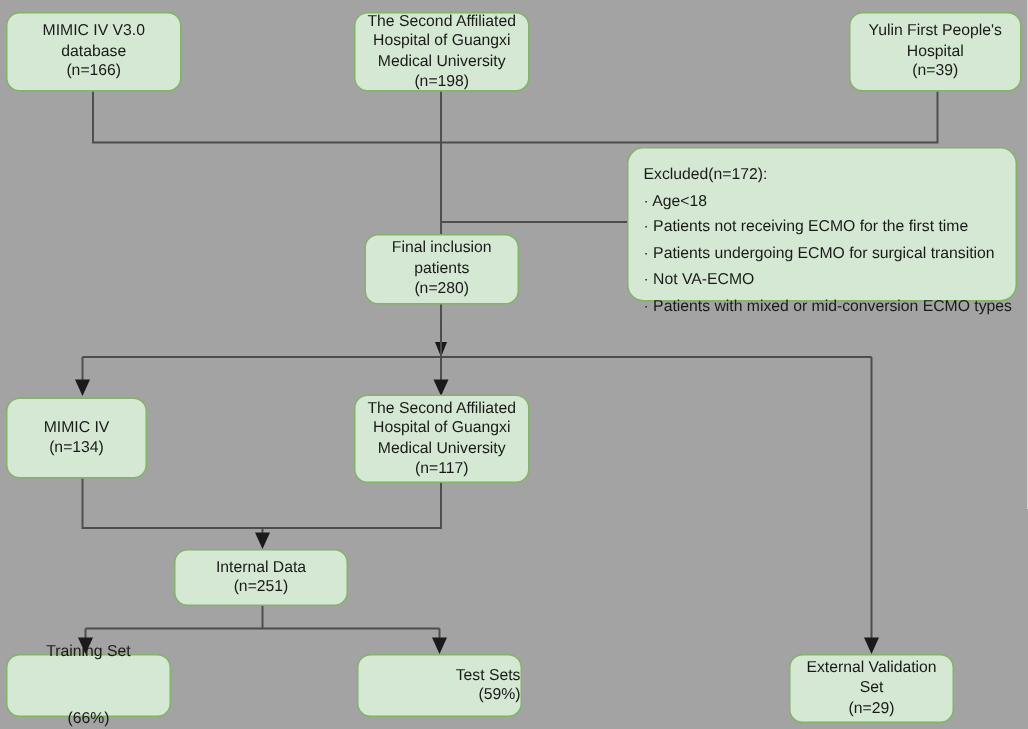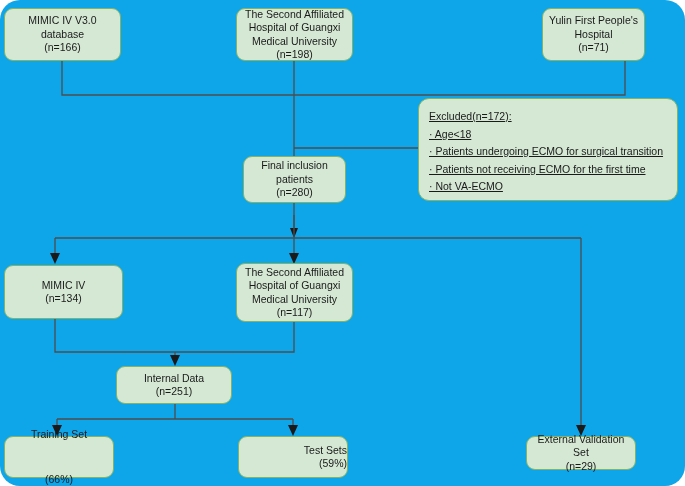--- a/index.html
+++ b/index.html
@@ -4,24 +4,23 @@
 <style>
   html, body {
     margin: 0;
     padding: 0;
     background: #ffffff;
   }
   #canvas {
     position: relative;
     width: 685px;
     height: 486px;
-    background: #0ea5e9;
+    background: #a3a3a3;
     font-family: "Liberation Sans", sans-serif;
     overflow: hidden;
-    border-radius: 20px;
   }
   svg#edges {
     position: absolute;
     left: 0;
     top: 0;
     width: 685px;
     height: 486px;
   }
   .node {
     position: absolute;
@@ -110,41 +109,42 @@
     <span class="line">(n=166)</span>
   </div>
 
   <div class="node" style="left:236px; top:8px; width:117px; height:53px;">
     <span class="line">The Second Affiliated</span>
     <span class="line">Hospital of Guangxi</span>
     <span class="line">Medical University</span>
     <span class="line">(n=198)</span>
   </div>
 
-  <div class="node" style="left:542px; top:8px; width:103px; height:53px;">
+  <div class="node" style="left:566px; top:8px; width:115px; height:53px;">
     <span class="line">Yulin First People's</span>
     <span class="line">Hospital</span>
-    <span class="line">(n=71)</span>
+    <span class="line">(n=39)</span>
   </div>
 
-  <div class="node excl" style="left:418px; top:98px; width:260px; height:103px;text-decoration:underline;">
+  <div class="node excl" style="left:418px; top:98px; width:260px; height:103px;">
     <span class="line">Excluded(n=172):</span>
     <span class="line">· Age&lt;18</span>
+    <span class="line">· Patients not receiving ECMO for the first time</span>
     <span class="line">· Patients undergoing ECMO for surgical transition</span>
-    <span class="line">· Patients not receiving ECMO for the first time</span>
     <span class="line">· Not VA-ECMO</span>
+    <span class="line">· Patients with mixed or mid-conversion ECMO types</span>
   </div>
 
   <div class="node" style="left:243px; top:156px; width:103px; height:47px;">
     <span class="line">Final inclusion</span>
     <span class="line">patients</span>
     <span class="line">(n=280)</span>
   </div>
 
-  <div class="node" style="left:4px; top:265px; width:119px; height:54px;">
+  <div class="node" style="left:4px; top:265px; width:94px; height:54px;">
     <span class="line">MIMIC IV</span>
     <span class="line">(n=134)</span>
   </div>
 
   <div class="node" style="left:236px; top:263px; width:117px; height:59px;">
     <span class="line">The Second Affiliated</span>
     <span class="line">Hospital of Guangxi</span>
     <span class="line">Medical University</span>
     <span class="line">(n=117)</span>
   </div>
@@ -157,19 +157,19 @@
   <div class="node" style="left:4px; top:436px; width:110px; height:42px;gap:32px;">
     <span class="line">Training Set</span>
     <span class="line">(66%)</span>
   </div>
 
   <div class="node" style="left:238px; top:436px; width:110px; height:42px;align-items:flex-end;">
     <span class="line">Test Sets</span>
     <span class="line">(59%)</span>
   </div>
 
-  <div class="node" style="left:526px; top:436px; width:110px; height:34px;">
+  <div class="node" style="left:526px; top:436px; width:110px; height:46px;">
     <span class="line">External Validation</span>
     <span class="line">Set</span>
     <span class="line">(n=29)</span>
   </div>
 
 </div>
 
 </body></html>

